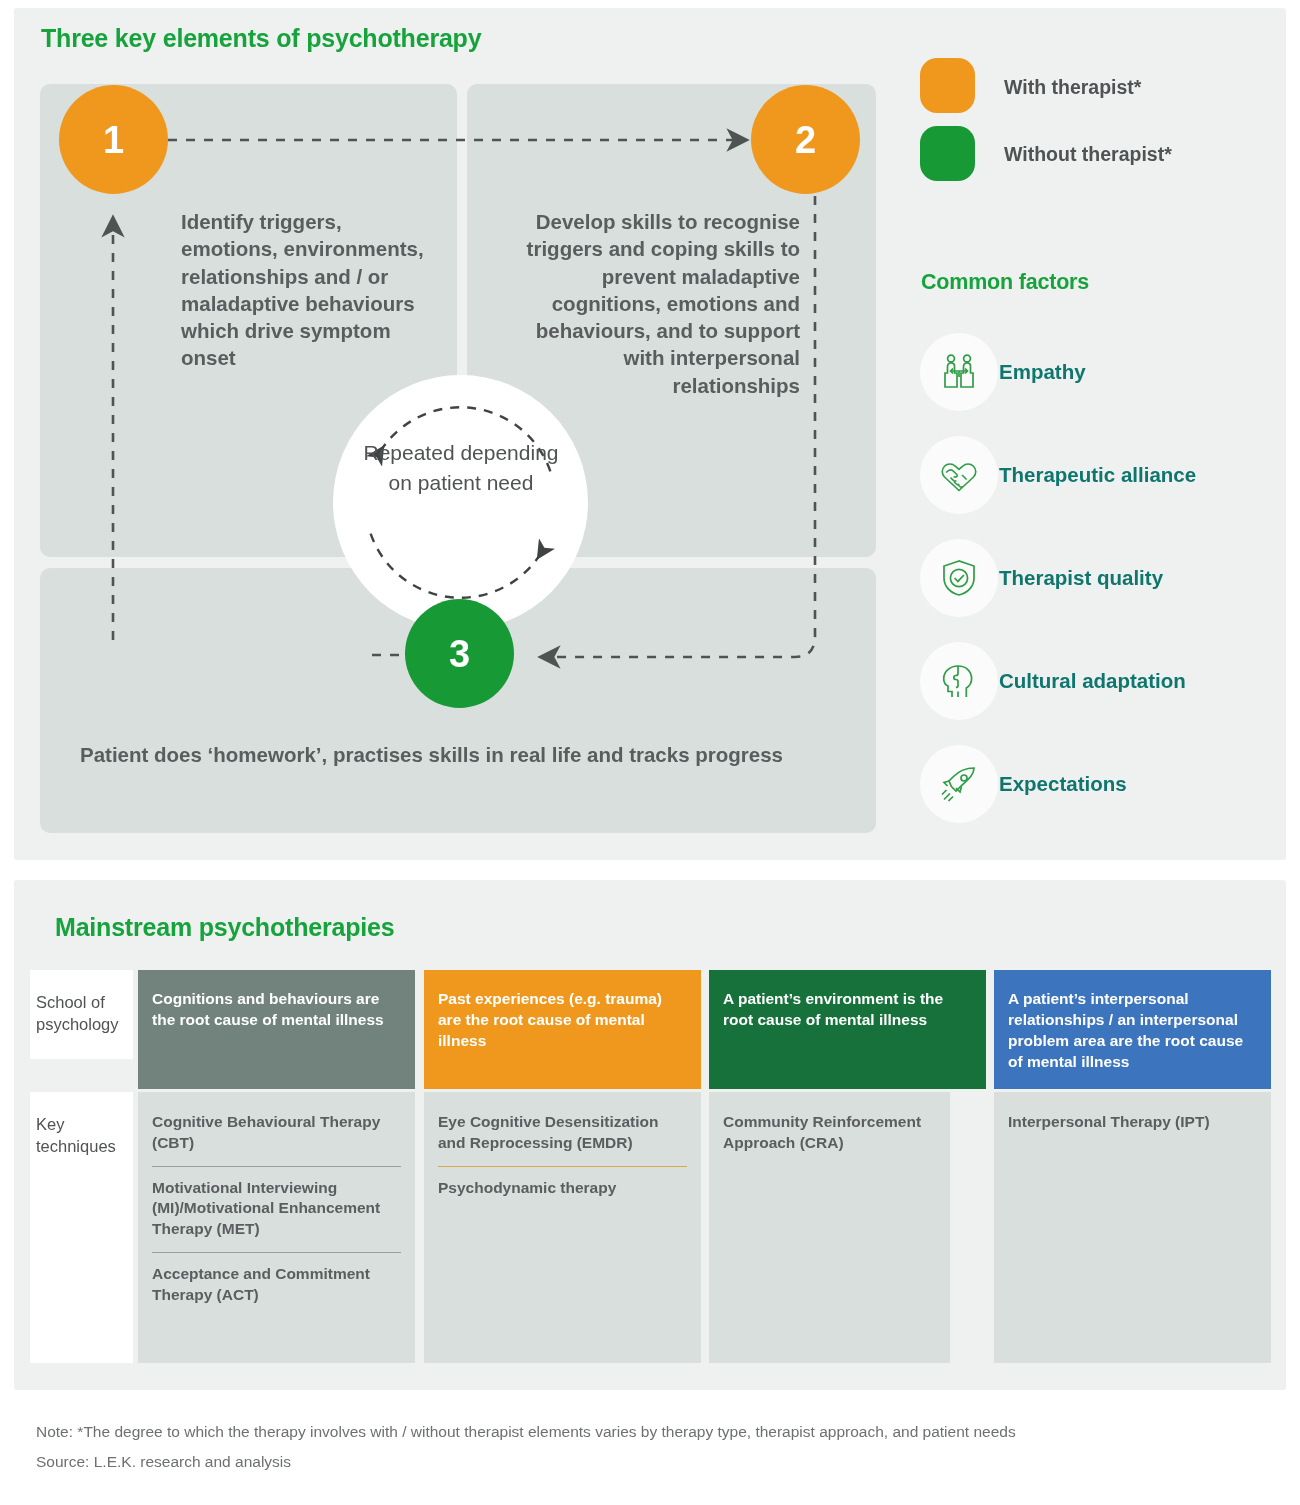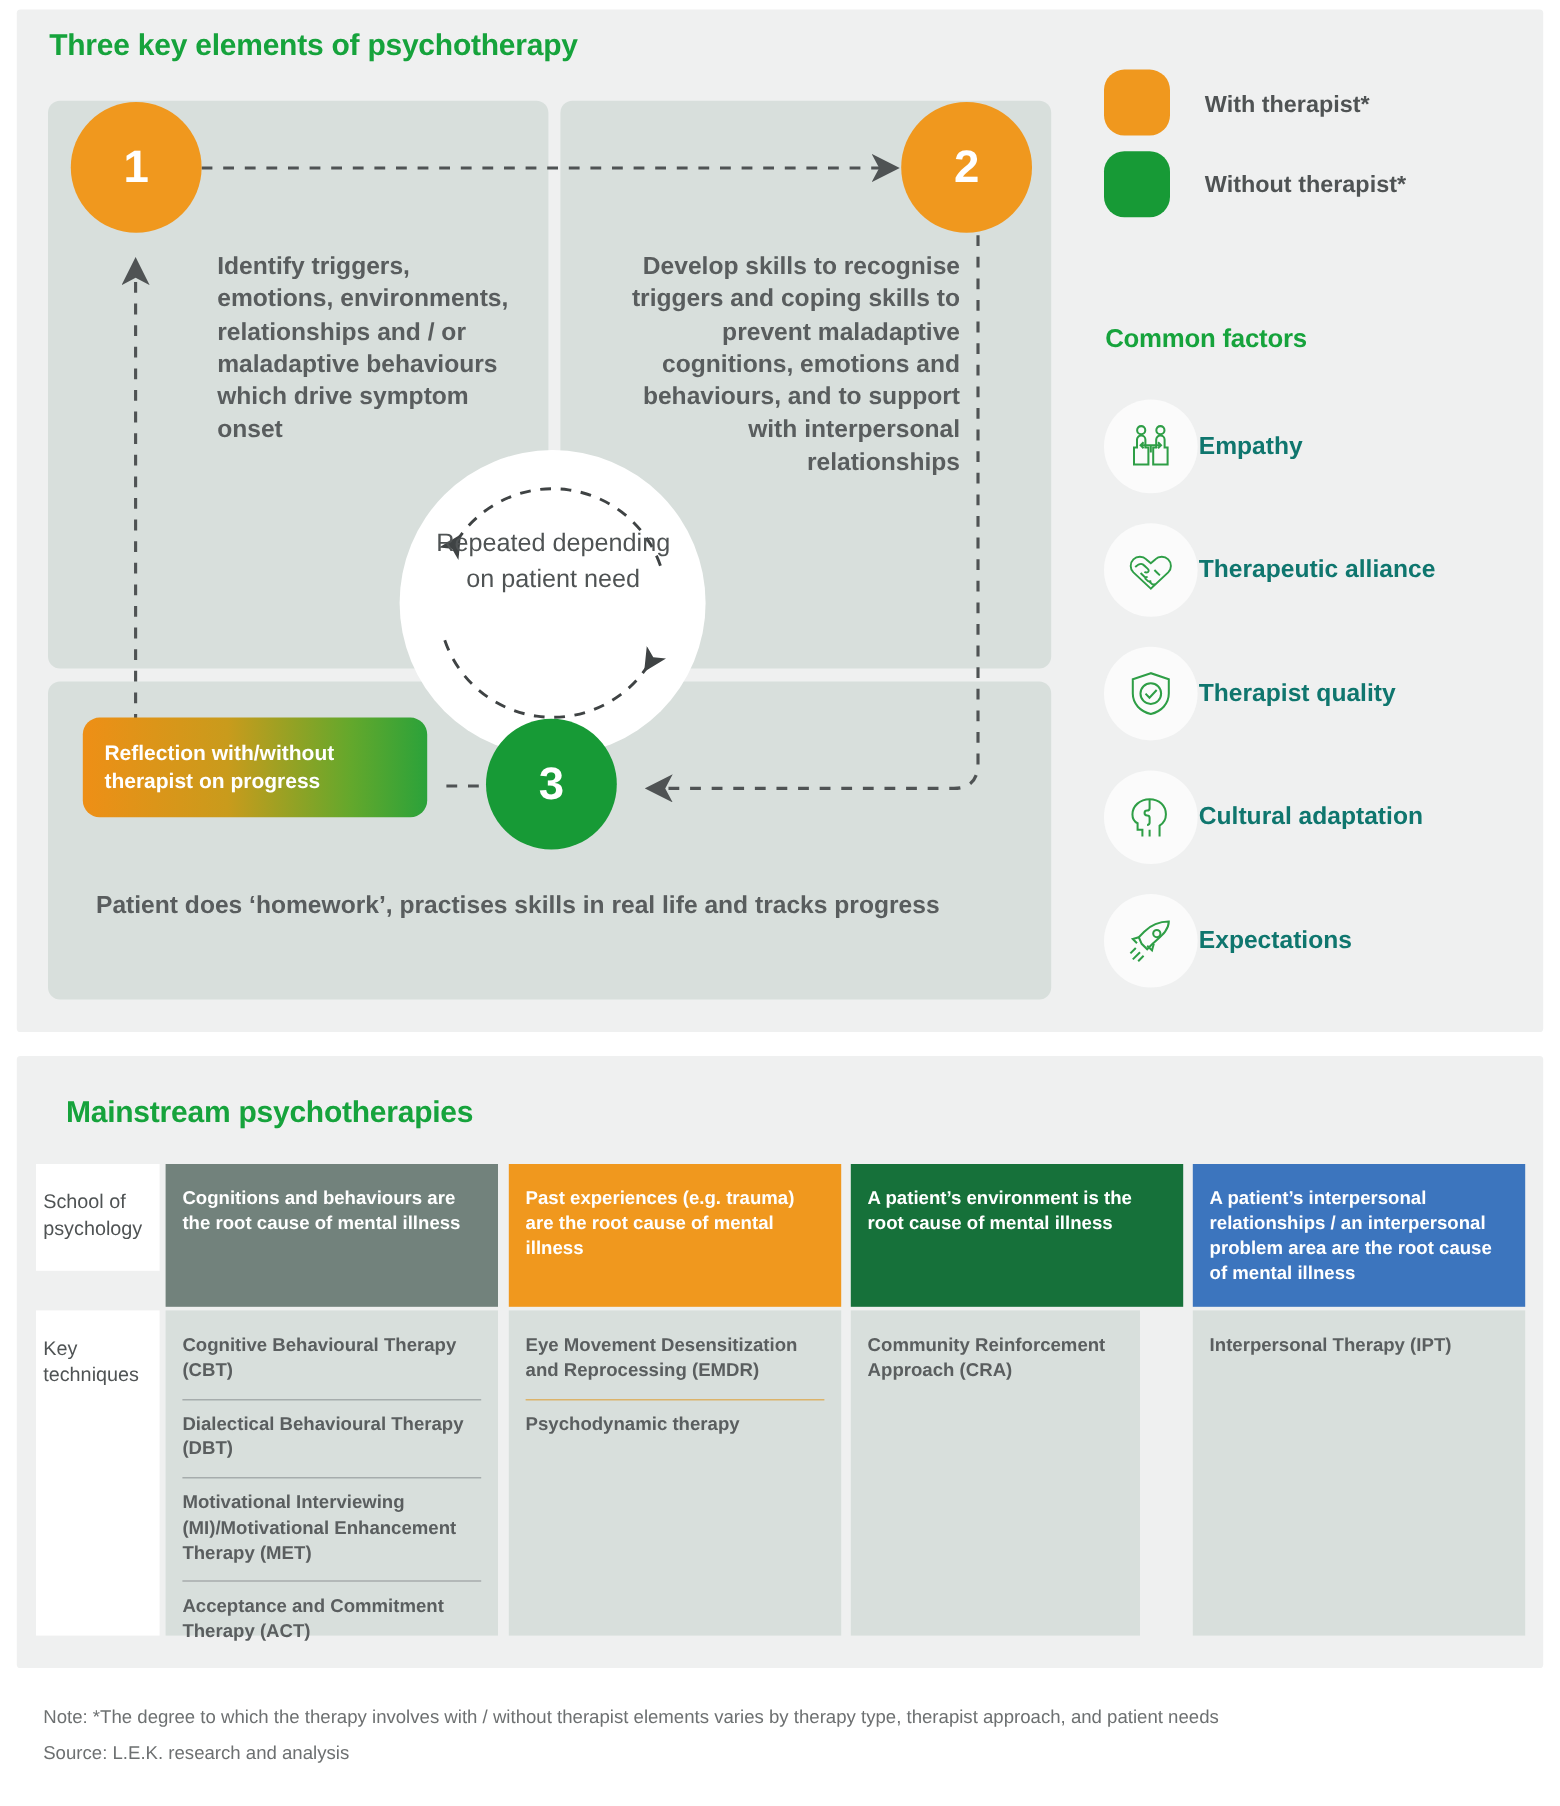--- a/index.html
+++ b/index.html
@@ -242,23 +242,20 @@
     </defs>
     <path d="M41,88 A95,95 0 0 1 214,88" transform="rotate(8 127.5 127.5)" stroke="#3f4344" stroke-width="2.4" fill="none" stroke-dasharray="9,8" marker-start="url(#ah2)"></path>
     <path d="M214,167 A95,95 0 0 1 41,167" transform="rotate(8 127.5 127.5)" stroke="#3f4344" stroke-width="2.4" fill="none" stroke-dasharray="9,8" marker-start="url(#ah2)"></path>
   </svg>
   <div id="center-text">Repeated depending on patient need</div>
 
   <div class="numcircle" id="c1">1</div>
   <div class="numcircle" id="c2">2</div>
   <div class="numcircle" id="c3">3</div>
 
-  <div id="reflection">
-    <span id="reflection-label">Reflection with/without therapist on progress</span>
-  </div>
 
   <div class="legend-swatch" id="sw-with"></div>
   <div class="legend-label" id="lb-with">With therapist*</div>
   <div class="legend-swatch" id="sw-without"></div>
   <div class="legend-label" id="lb-without">Without therapist*</div>
 
   <div class="panel-title" id="title-common">Common factors</div>
 
   <div class="factor-row" style="top:333px">
     <span class="factor-icon">
@@ -322,28 +319,27 @@
 
   <div class="panel-bottom"></div>
   <div class="panel-title" id="title-bottom">Mainstream psychotherapies</div>
 
   <div class="rowlabel" id="rl-school">School of psychology</div>
   <div class="rowlabel" id="rl-keytech">Key techniques</div>
 
   <div class="colhead" style="left:138px; width:277px; background:#72827c;">Cognitions and behaviours are the root cause of mental illness</div>
   <div class="colbody" style="left:138px; width:277px;">
     <div class="technique">Cognitive Behavioural Therapy (CBT)</div>
-    <div class="technique">Dialectical Behavioural Therapy (DBT)</div>
     <div class="technique">Motivational Interviewing (MI)/Motivational Enhancement Therapy (MET)</div>
     <div class="technique">Acceptance and Commitment Therapy (ACT)</div>
   </div>
 
   <div class="colhead" style="left:424px; width:277px; background:#f0981e;">Past experiences (e.g. trauma) are the root cause of mental illness</div>
   <div class="colbody col-orange" style="left:424px; width:277px;">
-    <div class="technique">Eye Movement Desensitization and Reprocessing (EMDR)</div>
+    <div class="technique">Eye Cognitive Desensitization and Reprocessing (EMDR)</div>
     <div class="technique">Psychodynamic therapy</div>
   </div>
 
   <div class="colhead" style="left:709px; width:277px; background:#16713a;">A patient’s environment is the root cause of mental illness</div>
   <div class="colbody" style="left:709px; width:241px;">
     <div class="technique">Community Reinforcement Approach (CRA)</div>
   </div>
 
   <div class="colhead" style="left:994px; width:277px; background:#3c75be;">A patient’s interpersonal relationships / an interpersonal problem area are the root cause of mental illness</div>
   <div class="colbody" style="left:994px; width:277px;">

